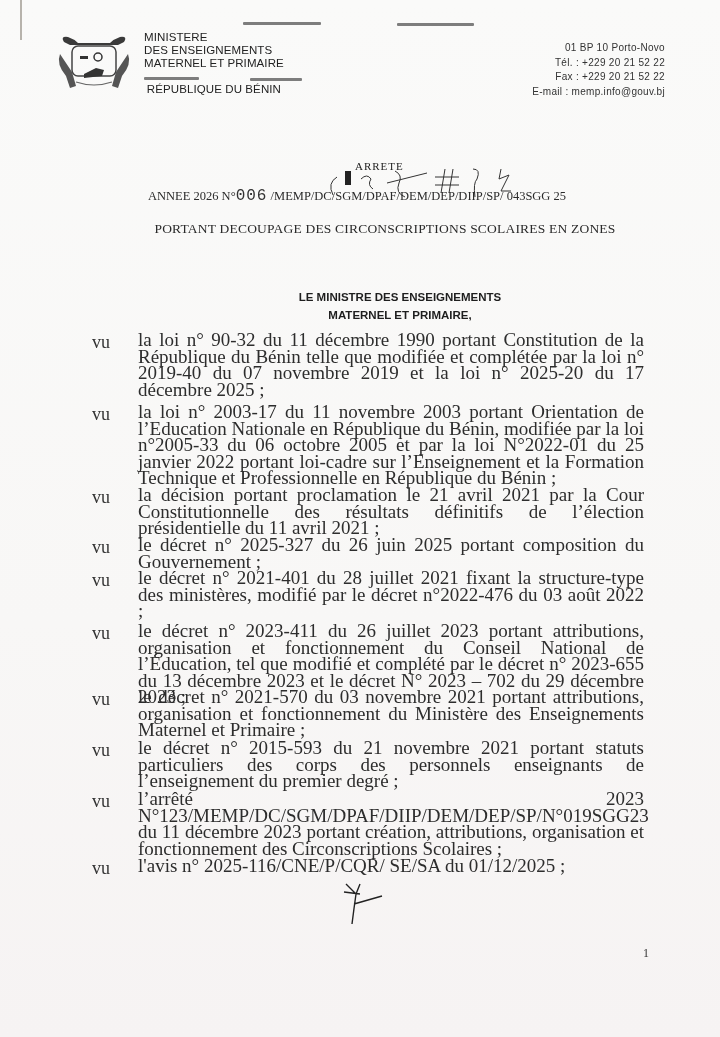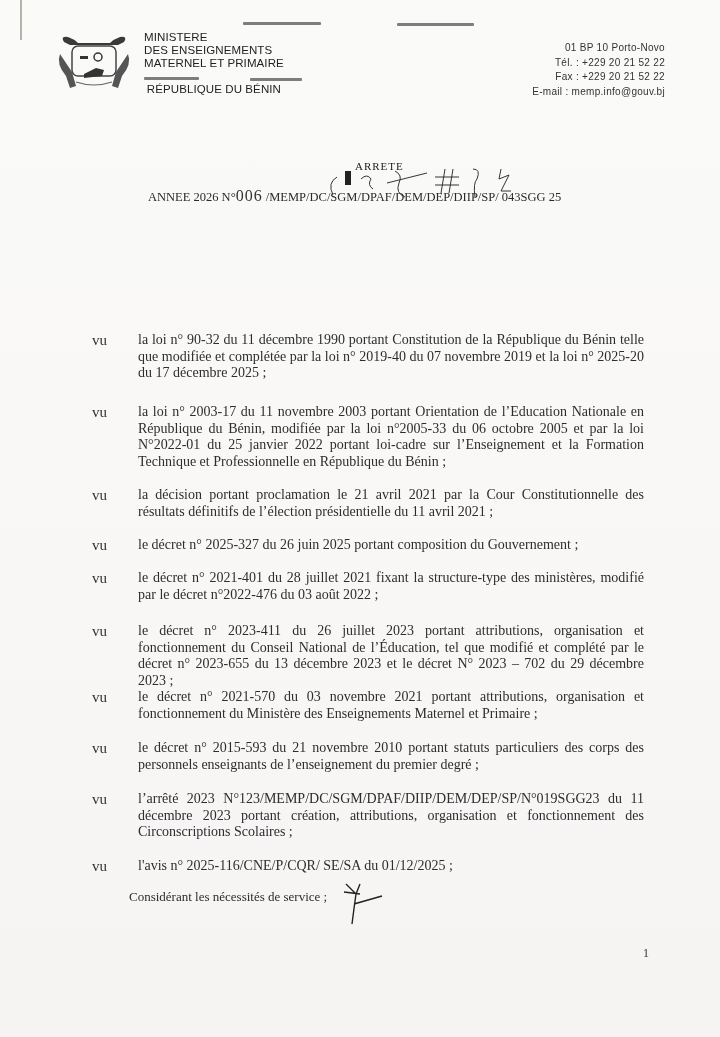--- a/index.html
+++ b/index.html
@@ -35,42 +35,42 @@
     }
     .arrete-title {
       position: absolute; left: 355px; top: 160px;
       font-size: 11px; font-weight: normal; letter-spacing: 1px; color: #222;
     }
     .ref-line {
       position: absolute; left: 148px; top: 187px;
       font-size: 12.5px; color: #2a2a2a; white-space: nowrap;
     }
     .ref-line .num {
-      font-family: Liberation Serif, serif;
+      font-family: Liberation Mono, monospace;
       font-size: 16px; letter-spacing: 1px; color: #333; font-weight: normal;
     }
     .scribble { position: absolute; left: 325px; top: 165px; width: 200px; height: 36px; }
     .subject {
       position: absolute; left: 140px; top: 220px; width: 490px;
       text-align: center; font-size: 13.5px; line-height: 18px; color: #2a2a2a; letter-spacing: .2px;
     }
     .minister {
       position: absolute; left: 200px; top: 288px; width: 400px;
       text-align: center; font-family: "Liberation Sans", "DejaVu Sans", sans-serif;
       font-weight: bold; font-size: 11.5px; line-height: 18px; color: #1e1e1e;
     }
     .vu-item {
       position: absolute; left: 92px; width: 560px;
     }
     .vu-label {
-      position: absolute; left: 0; top: 0; font-size: 15px; color: #333; width: 30px;
+      position: absolute; left: 0; top: 0; font-size: 18px; color: #333; width: 30px;
     }
     .vu-text {
       position: absolute; left: 46px; top: 0; width: 506px;
-      font-size: 14px; line-height: 16.5px; text-align: justify; color: #2d2d2d;
+      font-size: 19px; line-height: 16.5px; text-align: justify; color: #2d2d2d;
     }
     .considerant {
       position: absolute; left: 129px; top: 889px; font-size: 13px; color: #2d2d2d;
     }
     .sig { position: absolute; left: 340px; top: 880px; width: 45px; height: 50px; }
     .page-number {
       position: absolute; left: 643px; top: 946px; font-size: 12px; color: #333;
     }
   </style>
 </head>
@@ -120,22 +120,27 @@
     <path d="M148 4 q8 0 4 10 q-4 4 -2 18" fill="none" stroke="#333" stroke-width="1"></path>
     <path d="M176 4 l-2 10 l10 -4 l-8 16 l10 0" fill="none" stroke="#333" stroke-width="1"></path>
   </svg>
 
   <div class="ref-line">
     <span>ANNEE 2026 N°</span><span class="num">006</span>
     <span>/MEMP/DC/SGM/DPAF/DEM/DEP/DIIP/SP/ 043SGG 25</span>
   </div>
 
   <div class="subject">
+    <div>PORTANT DECOUPAGE DES CIRCONSCRIPTIONS SCOLAIRES EN ZONES</div>
   </div>
 
+  <div class="minister">
+    <div>LE MINISTRE DES ENSEIGNEMENTS</div>
+    <div>MATERNEL ET PRIMAIRE,</div>
+  </div>
 
   <div class="vu-item" style="top:332px;">
     <span class="vu-label">vu</span>
     <div class="vu-text">la loi n° 90-32 du 11 décembre 1990 portant Constitution de la République du Bénin telle que modifiée et complétée par la loi n° 2019-40 du 07 novembre 2019 et la loi n° 2025-20 du 17 décembre 2025 ;</div>
   </div>
   <div class="vu-item" style="top:404px;">
     <span class="vu-label">vu</span>
     <div class="vu-text">la loi n° 2003-17 du 11 novembre 2003 portant Orientation de l’Education Nationale en République du Bénin, modifiée par la loi n°2005-33 du 06 octobre 2005 et par la loi N°2022-01 du 25 janvier 2022 portant loi-cadre sur l’Enseignement et la Formation Technique et Professionnelle en République du Bénin ;</div>
   </div>
   <div class="vu-item" style="top:487px;">
@@ -153,31 +158,30 @@
   <div class="vu-item" style="top:623px;">
     <span class="vu-label">vu</span>
     <div class="vu-text">le décret n° 2023-411 du 26 juillet 2023 portant attributions, organisation et fonctionnement du Conseil National de l’Éducation, tel que modifié et complété par le décret n° 2023-655 du 13 décembre 2023 et le décret N° 2023 – 702 du 29 décembre 2023 ;</div>
   </div>
   <div class="vu-item" style="top:689px;">
     <span class="vu-label">vu</span>
     <div class="vu-text">le décret n° 2021-570 du 03 novembre 2021 portant attributions, organisation et fonctionnement du Ministère des Enseignements Maternel et Primaire ;</div>
   </div>
   <div class="vu-item" style="top:740px;">
     <span class="vu-label">vu</span>
-    <div class="vu-text">le décret n° 2015-593 du 21 novembre 2010 portant statuts particuliers des corps des personnels enseignants de l’enseignement du premier degré ;</div>
+    <div class="vu-text">le décret n° 2015-593 du 21 novembre 2021 portant statuts particuliers des corps des personnels enseignants de l’enseignement du premier degré ;</div>
   </div>
   <div class="vu-item" style="top:791px;">
     <span class="vu-label">vu</span>
     <div class="vu-text">l’arrêté 2023 N°123/MEMP/DC/SGM/DPAF/DIIP/DEM/DEP/SP/N°019SGG23 du 11 décembre 2023 portant création, attributions, organisation et fonctionnement des Circonscriptions Scolaires ;</div>
   </div>
   <div class="vu-item" style="top:858px;">
     <span class="vu-label">vu</span>
     <div class="vu-text">l'avis n° 2025-116/CNE/P/CQR/ SE/SA du 01/12/2025 ;</div>
   </div>
 
-  <div class="considerant">Considérant les nécessités de service ;</div>
 
   <svg class="sig" viewBox="0 0 45 50">
     <path d="M6 4 l10 10 l4 -10 M4 12 l16 2 M16 14 q-2 14 -4 30 M14 24 q14 -4 28 -8" fill="none" stroke="#222" stroke-width="1.4"></path>
   </svg>
 
   <div class="page-number">1</div>
 </div>
 
 </body></html>

